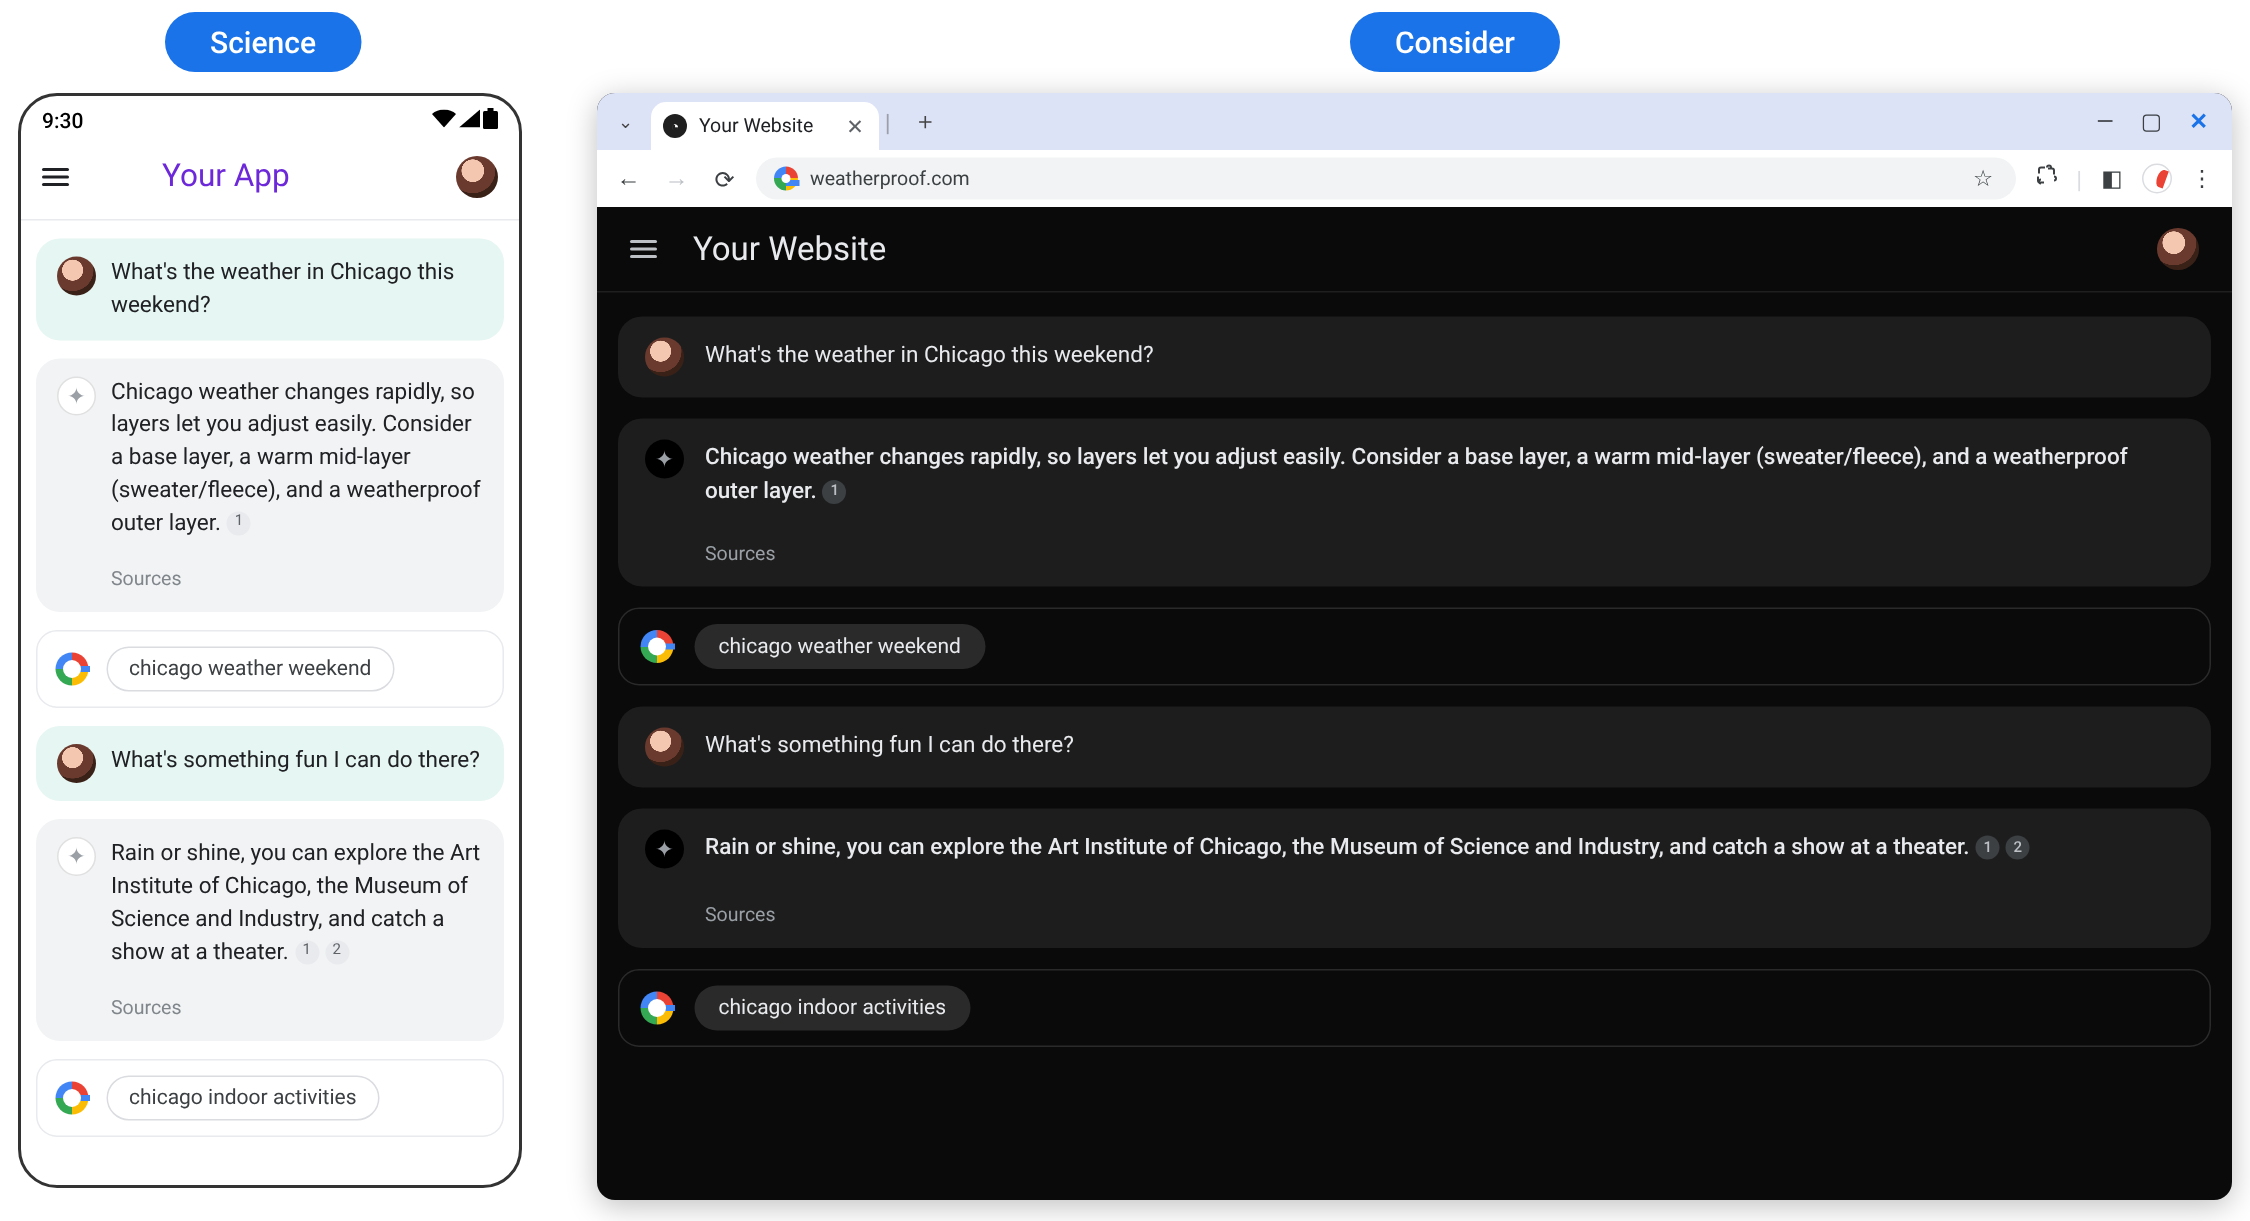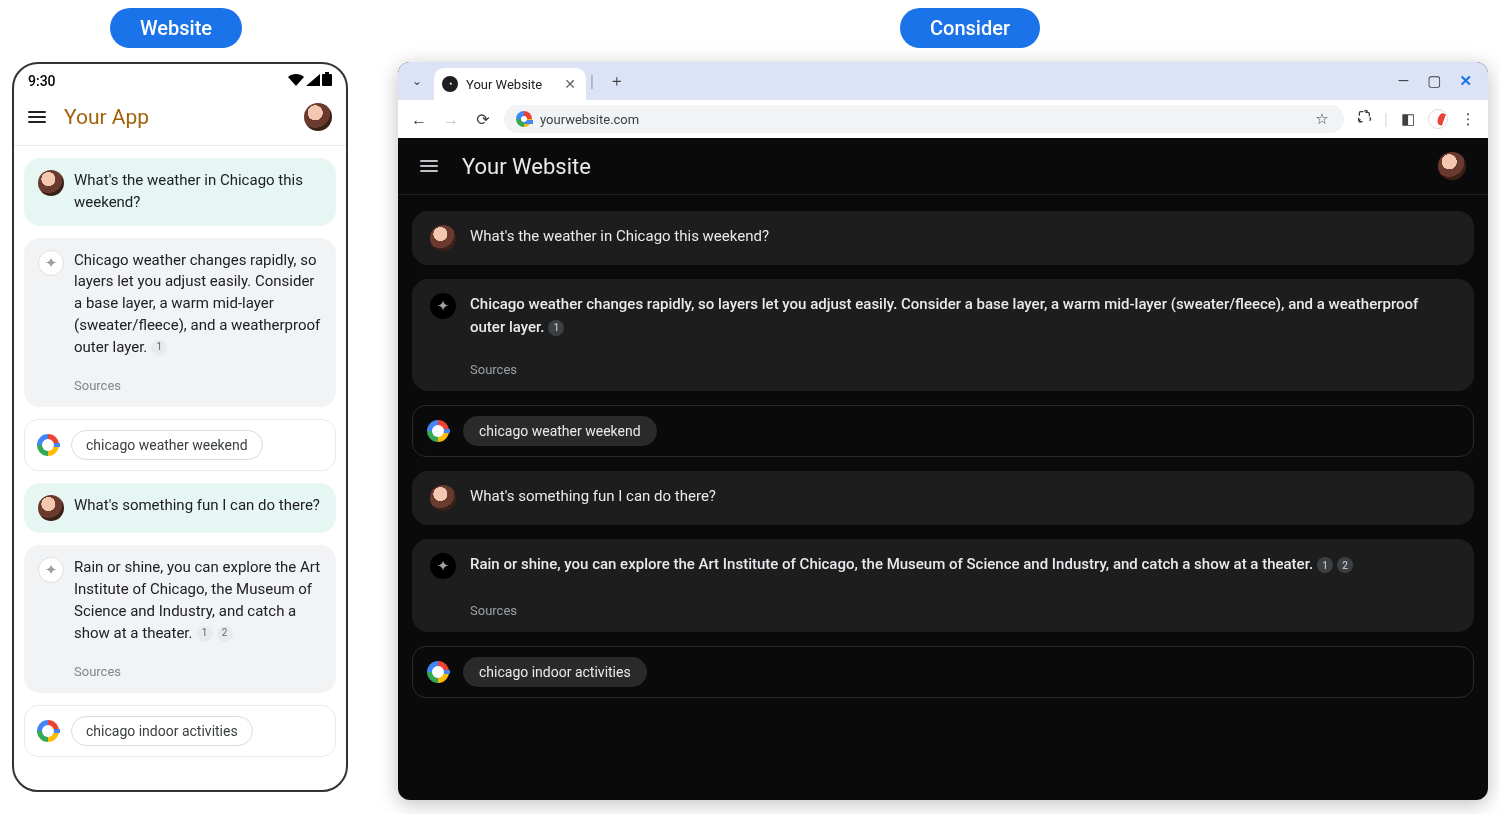--- a/index.html
+++ b/index.html
@@ -34,21 +34,21 @@
     font-size: 14px; font-weight: 500; color: #000;
   }
   .mobile-status .icons { display:flex; gap:2px; align-items:center; }
   .mobile-appbar {
     display: flex; align-items: center; gap: 18px;
     padding: 10px 14px 14px 14px;
     border-bottom: 1px solid #e8eaed;
   }
   .hamburger { width:18px; display:flex; flex-direction:column; gap:3px; }
   .hamburger span { height:2px; background:#202124; border-radius:1px; }
-  .mobile-appbar h1 { font-size: 21px; font-weight: 400; color:#a16207; flex:1; }
+  .mobile-appbar h1 { font-size: 21px; font-weight: 400; color:#6d28d9; flex:1;margin-left:44px; }
   .avatar { width:28px; height:28px; border-radius:50%; background: radial-gradient(circle at 40% 35%, #f4c7b0 0 30%, #6b3a2e 31% 60%, #3a2118 61% 100%); }
 
   .mobile-body { padding: 12px 10px; display:flex; flex-direction:column; gap:12px; overflow:auto; }
 
   .msg { display:flex; gap:10px; border-radius:16px; padding:12px 14px; }
   .msg.user  { background:#e6f6f2; }
   .msg.model { background:#f1f3f4; flex-direction:column; }
   .msg.model .row { display:flex; gap:10px; }
   .msg .txt { font-size:15px; color:#202124; line-height:1.45; }
   .avatar-sm { width:26px; height:26px; border-radius:50%; flex-shrink:0; background: radial-gradient(circle at 40% 35%, #f4c7b0 0 30%, #6b3a2e 31% 60%, #3a2118 61% 100%); }
@@ -112,21 +112,21 @@
   .sparkle-d { width:26px;height:26px;border-radius:50%; background:#000; display:flex;align-items:center;justify-content:center; color:#9aa0a6; font-size:15px; flex-shrink:0; }
   .dcite { display:inline-flex;align-items:center;justify-content:center;min-width:16px;height:16px;padding:0 4px;border-radius:8px;background:#3c4043;color:#bdc1c6;font-size:10px;margin-left:4px;vertical-align:middle; }
   .dsources { font-size:13px; color:#9aa0a6; margin:10px 0 0 40px; }
 
   .dchip-box { display:flex; align-items:center; gap:14px; border:1px solid #2a2a2a; border-radius:14px; padding:10px 14px; }
   .dchip { background:#2a2a2a; border-radius:18px; padding:7px 16px; font-size:14px; color:#e8eaed; }
 </style>
 </head>
 <body>
 
-<div class="badge badge-mobile">Website</div>
+<div class="badge badge-mobile">Science</div>
 <div class="badge badge-desktop">Consider</div>
 
 <div class="mobile-frame">
   <div class="mobile-status">
     <span>9:30</span>
     <span class="icons">
       <span>
         <svg width="16" height="12" viewBox="0 0 16 12">
             <path d="M8 12 L0 3 C4 -1 12 -1 16 3 Z" fill="#000"></path>
           </svg>
@@ -211,21 +211,21 @@
       <span>▢</span>
       <span class="x">✕</span>
     </div>
   </div>
   <div class="browser-tool">
     <span class="nav-ico">←</span>
     <span class="nav-ico" style="color:#bdc1c6;">→</span>
     <span class="nav-ico">⟳</span>
     <div class="addr">
       <span class="google-g" style="width:16px;height:16px;"></span>
-      <span>yourwebsite.com</span>
+      <span>weatherproof.com</span>
       <span style="margin-left:auto;" class="tool-ico">☆</span>
     </div>
     <span class="tool-ico"><svg width="16" height="16" viewBox="0 0 24 24" fill="none" stroke="#3c4043" stroke-width="2">
           <path d="M20 11V7a2 2 0 0 0-2-2h-4M4 13v4a2 2 0 0 0 2 2h4M13 4a2 2 0 1 1 4 0M7 20a2 2 0 1 1 0-4M20 13a2 2 0 1 1 0 4M11 4H7a2 2 0 0 0-2 2v4"></path>
         </svg></span>
     <span style="color:#dadce0;">|</span>
     <span class="tool-ico">◧</span>
     <span class="prof"></span>
     <span class="tool-ico">⋮</span>
   </div>

